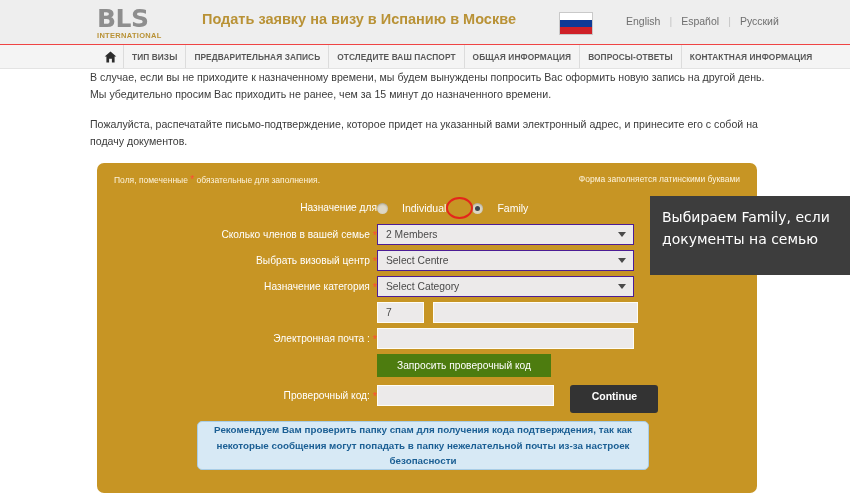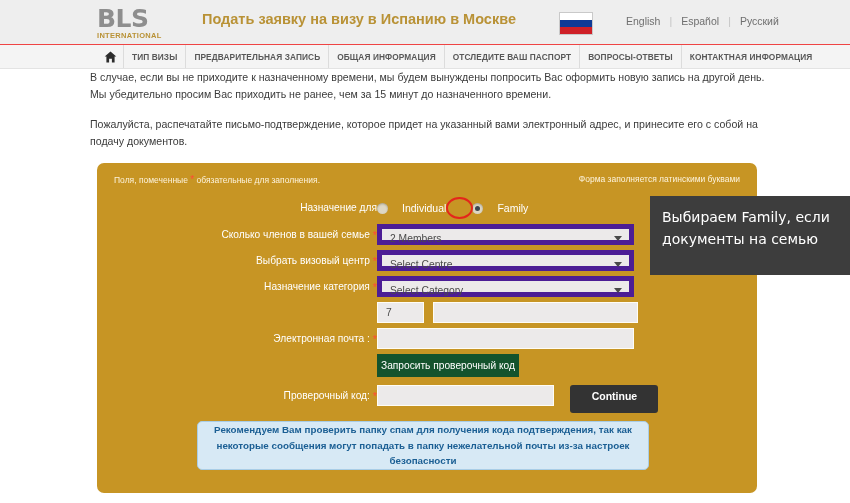--- a/index.html
+++ b/index.html
@@ -224,21 +224,21 @@
     border-radius: 50%;
     box-sizing: border-box;
     pointer-events: none;
   }
 
   
   .select-box {
     width: 257px;
     height: 21px;
     background: #eceaea;
-    border: 5px solid #4c1d95;
+    border: 1px solid #4c1d95;
     box-sizing: border-box;
     position: relative;
     font-size: 10.3px;
     color: #4a4a4a;
     line-height: 19px;
     padding-left: 8px;
   }
   .select-arrow {
     position: absolute;
     right: 7px;
@@ -257,24 +257,24 @@
     color: #4a4a4a;
     line-height: 19px;
     padding-left: 8px;
   }
   .phone-prefix { width: 47px; display: inline-block; vertical-align: top; }
   .phone-main { width: 205px; display: inline-block; vertical-align: top; margin-left: 5px; }
   .email-input { width: 257px; }
   .code-input { width: 177px; display: inline-block; vertical-align: top; }
 
   .green-btn {
-    background: #14532d;
+    background: #4d7c0f;
     color: #ffffff;
     font-size: 10.2px;
-    padding: 6px 4px;
+    padding: 6px 20px;
     border: none;
     display: inline-block;
     white-space: nowrap;
   }
   .continue-btn {
     background: #333333;
     color: #ffffff;
     font-size: 10.5px;
     font-weight: bold;
     width: 88px;
@@ -346,22 +346,22 @@
 
 <div class="nav-band"></div>
 <div class="nav-inner">
   <div class="nav-home">
     <svg width="13" height="12" viewBox="0 0 13 12">
       <path d="M6.5 0.6 L12.3 5.6 L10.6 5.6 L10.6 11.4 L7.9 11.4 L7.9 7.8 L5.1 7.8 L5.1 11.4 L2.4 11.4 L2.4 5.6 L0.7 5.6 Z" fill="#2c2c2c"></path>
     </svg>
   </div>
   <div class="nav-item">ТИП ВИЗЫ</div>
   <div class="nav-item">ПРЕДВАРИТЕЛЬНАЯ ЗАПИСЬ</div>
+  <div class="nav-item">ОТСЛЕДИТЕ ВАШ ПАСПОРТ</div>
   <div class="nav-item">ОБЩАЯ ИНФОРМАЦИЯ</div>
-  <div class="nav-item">ОТСЛЕДИТЕ ВАШ ПАСПОРТ</div>
   <div class="nav-item">ВОПРОСЫ-ОТВЕТЫ</div>
   <div class="nav-item">КОНТАКТНАЯ ИНФОРМАЦИЯ</div>
 </div>
 
 <div class="body-text">
   <p>В случае, если вы не приходите к назначенному времени, мы будем вынуждены попросить Вас оформить новую запись на другой день. Мы убедительно просим Вас приходить не ранее, чем за 15 минут до назначенного времени.</p>
   <p>Пожалуйста, распечатайте письмо-подтверждение, которое придет на указанный вами электронный адрес, и принесите его с собой на подачу документов.</p>
 </div>
 
 <div class="form-panel">

